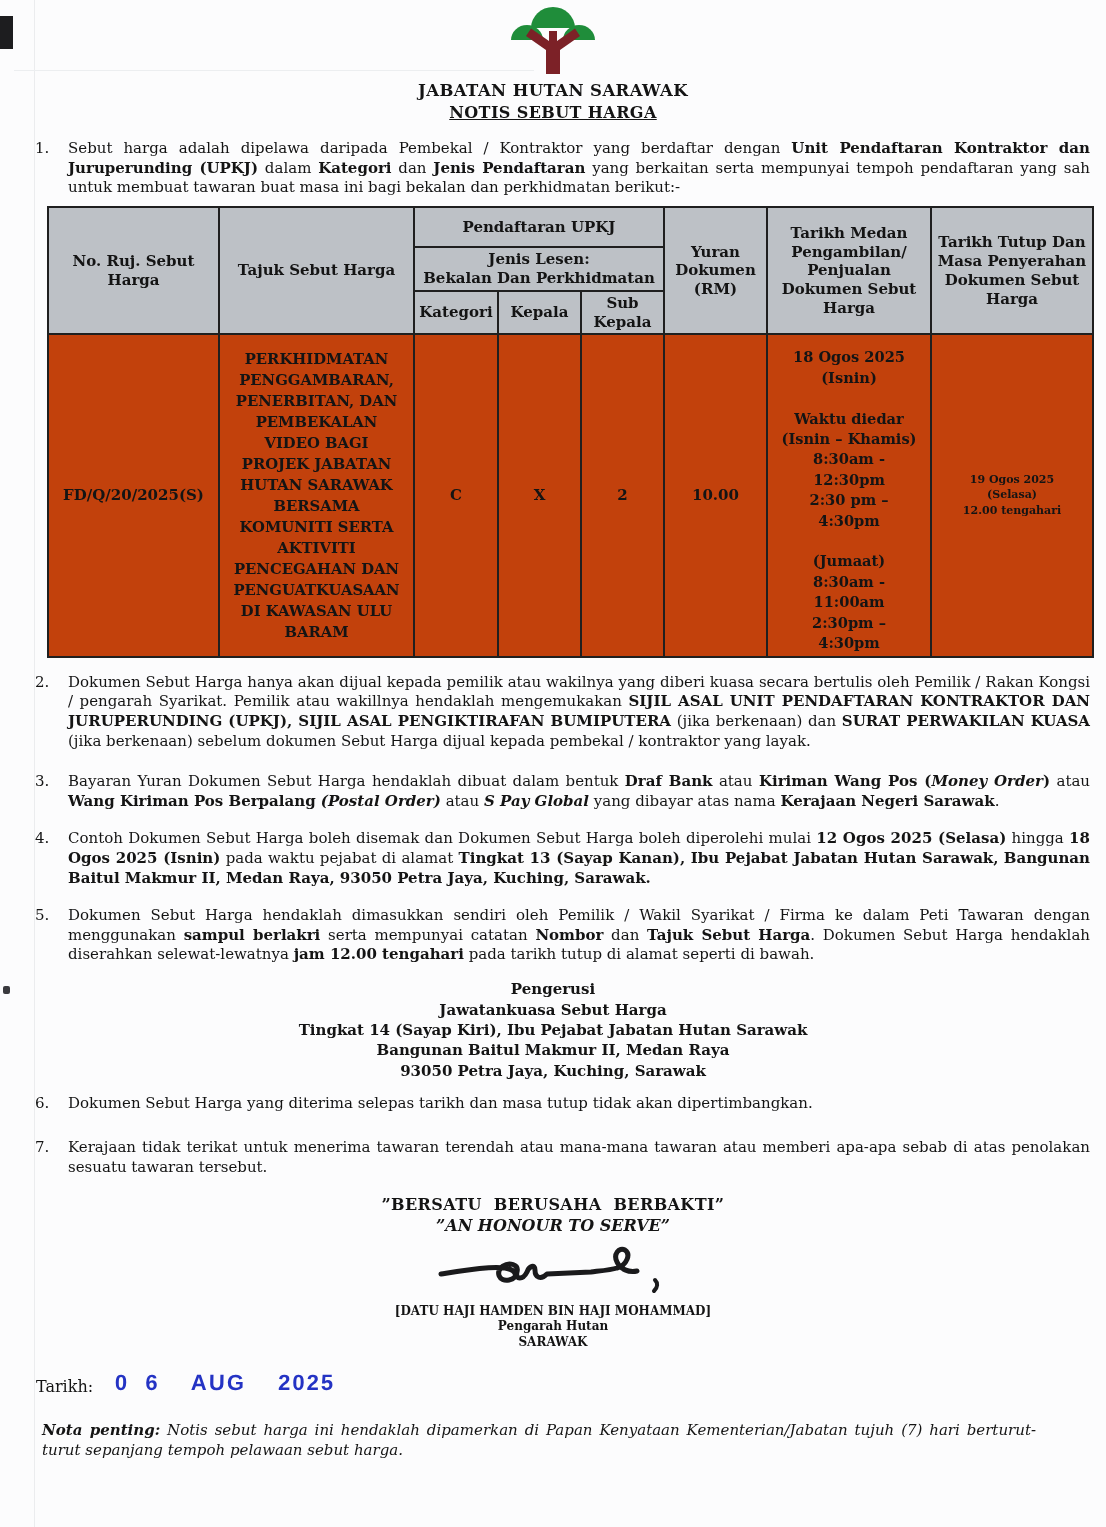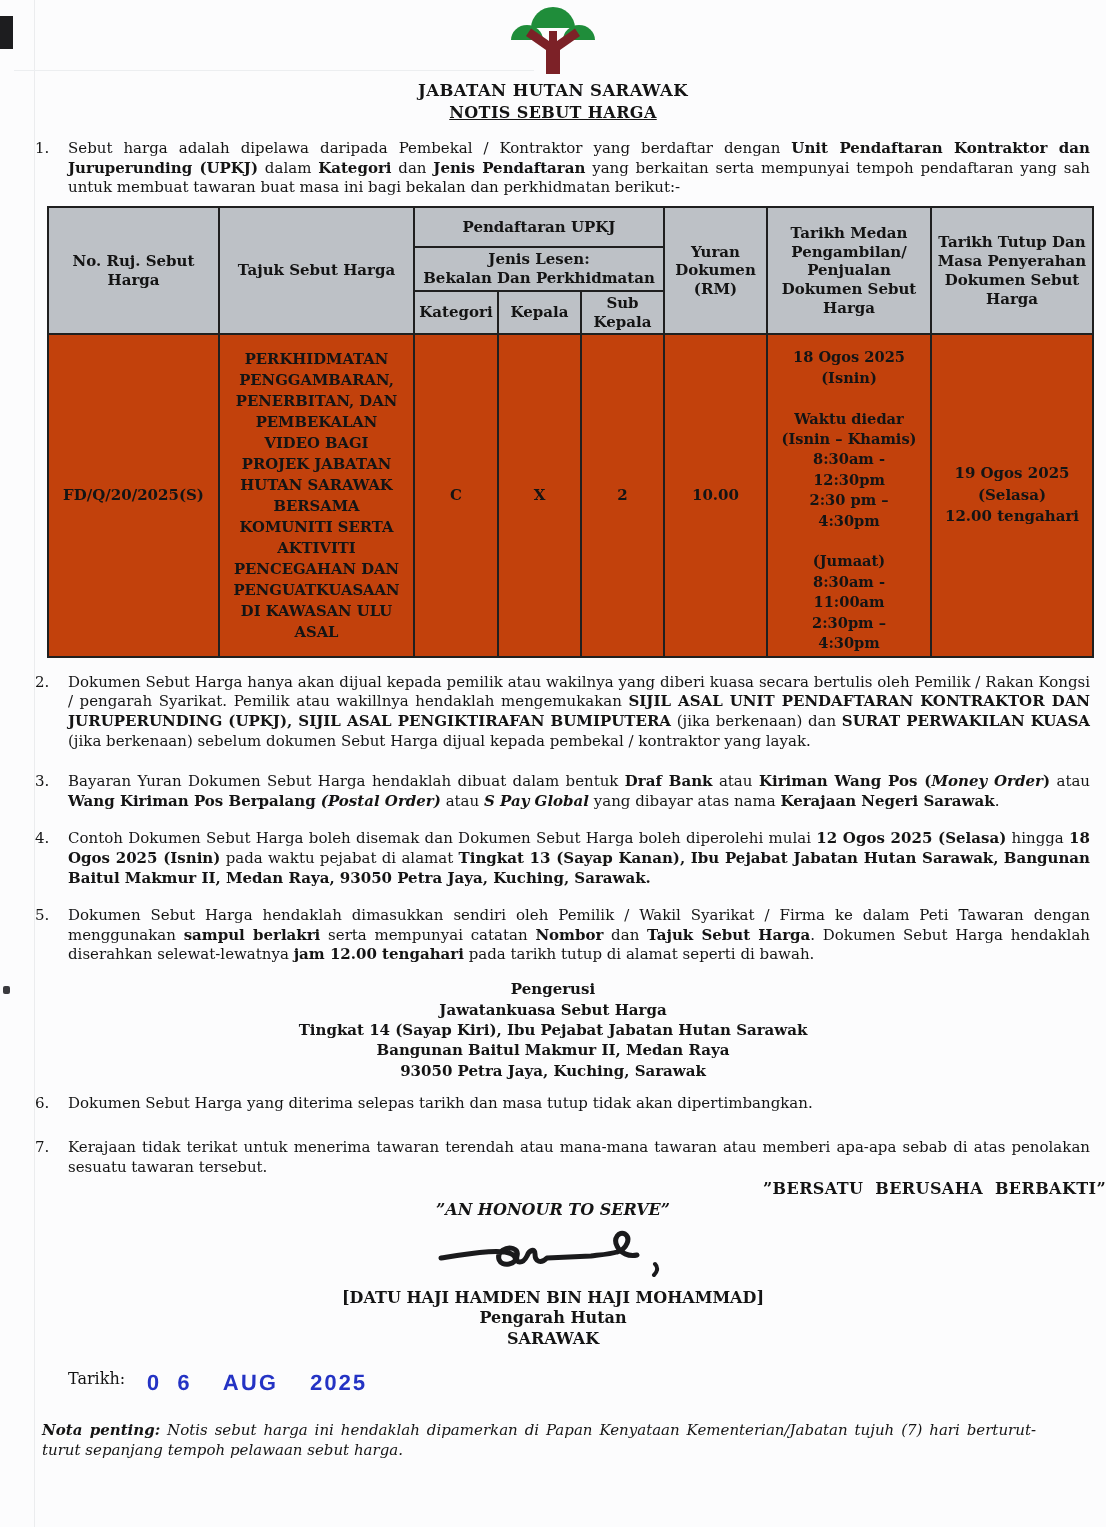--- a/index.html
+++ b/index.html
@@ -26,29 +26,29 @@
   .i { font-style:italic; }
 
   table.tender { border-collapse:collapse; table-layout:fixed; width:1045px; margin:8px 0 0 47px; }
   table.tender th, table.tender td { border:2px solid #1f1f1f; padding:2px 4px; }
   table.tender th { background:#bdc1c6; font-weight:bold; font-size:15px; line-height:1.25; text-align:center; vertical-align:middle; }
   .hr1 { height:40px; } .hr2 { height:40px; } .hr3 { height:30px; }
   tr.body-row { height:288px; }
   tr.body-row td { text-align:center; font-weight:bold; vertical-align:middle; background:#c2410c; }
   td.cell-tajuk { font-size:14.8px; line-height:1.42; }
   td.cell-pengambilan { vertical-align:top !important; padding-top:12px !important; font-size:14.6px; line-height:1.4; }
-  td.cell-penyerahan { font-size:15px; line-height:1.45; }
+  td.cell-penyerahan { font-size:11px; line-height:1.45; }
 
   .addr { text-align:center; font-weight:bold; line-height:1.36; }
   .motto1 { text-align:center; font-weight:bold; font-size:16px; white-space:pre; letter-spacing:.4px; }
   .motto2 { text-align:center; font-weight:bold; font-style:italic; font-size:16px; white-space:pre; }
   .sigwrap { text-align:center; }
-  .nameblk { text-align:center; font-weight:bold; font-size:16px; line-height:1.3; }
-
-  .dateline { margin-left:68px; display:flex; align-items:flex-start; }
+  .nameblk { text-align:center; font-weight:bold; font-size:12px; line-height:1.3; }
+
+  .dateline { margin-left:36px; display:flex; align-items:flex-end; }
   .datelabel { font-size:16px; }
   .datestamp {
     margin-left:22px; font-family:"Liberation Sans","DejaVu Sans",sans-serif;
     font-weight:bold; font-size:22px; letter-spacing:2px; word-spacing:8px;
     white-space:pre; transform:skewX(-1deg);
   }
   .footnote { margin:0 70px 0 68px; text-align:justify; font-size:15px; }
 </style>
 </head>
 <body>
@@ -116,21 +116,21 @@
             <div>PEMBEKALAN</div>
             <div>VIDEO BAGI</div>
             <div>PROJEK JABATAN</div>
             <div>HUTAN SARAWAK</div>
             <div>BERSAMA</div>
             <div>KOMUNITI SERTA</div>
             <div>AKTIVITI</div>
             <div>PENCEGAHAN DAN</div>
             <div>PENGUATKUASAAN</div>
             <div>DI KAWASAN ULU</div>
-            <div>ASAL</div>
+            <div>BARAM</div>
           </td>
       <td>C</td>
       <td>X</td>
       <td>2</td>
       <td>10.00</td>
       <td class="cell-pengambilan">
             <div>18 Ogos 2025</div>
             <div>(Isnin)</div>
             <div>&nbsp;</div>
             <div>Waktu diedar</div>
@@ -186,21 +186,21 @@
   <div class="para" style="margin-top:13px;">
     <div class="num">6.</div>
     <div class="ptxt"><span>Dokumen Sebut Harga yang diterima selepas tarikh dan masa tutup tidak akan dipertimbangkan.</span></div>
   </div>
 
   <div class="para" style="margin-top:24px;">
     <div class="num">7.</div>
     <div class="ptxt"><span>Kerajaan tidak terikat untuk menerima tawaran terendah atau mana-mana tawaran atau memberi apa-apa sebab di atas penolakan sesuatu tawaran tersebut.</span></div>
   </div>
 
-  <div class="motto1" style="text-align:right;">”BERSATU  BERUSAHA  BERBAKTI”</div>
+  <div class="motto1" style="margin-top:16px;">”BERSATU  BERUSAHA  BERBAKTI”</div>
   <div class="motto2">”AN HONOUR TO SERVE”</div>
 
   <div class="sigwrap" style="margin-top:6px;">
     <svg width="240" height="56" viewBox="0 0 240 56">
       <path d="M8 32 C 34 28 58 24 72 26 C 84 28 86 36 76 38 C 66 40 62 30 70 24 C 76 20 86 22 84 30 C 82 38 90 38 94 30 C 96 24 102 22 102 28 C 102 36 108 38 114 32 L 158 30 C 166 29 178 28 184 26 C 194 23 198 12 192 8 C 186 5 180 12 184 20 C 187 27 196 31 204 29" fill="none" stroke="#1a1a1c" stroke-width="5" stroke-linecap="round" stroke-linejoin="round"></path>
       <path d="M222 38 c 3 3 3 7 -1 11" fill="none" stroke="#1a1a1c" stroke-width="4" stroke-linecap="round"></path>
     </svg>
     <div class="nameblk">
       <div>[DATU HAJI HAMDEN BIN HAJI MOHAMMAD]</div>
       <div>Pengarah Hutan</div>

